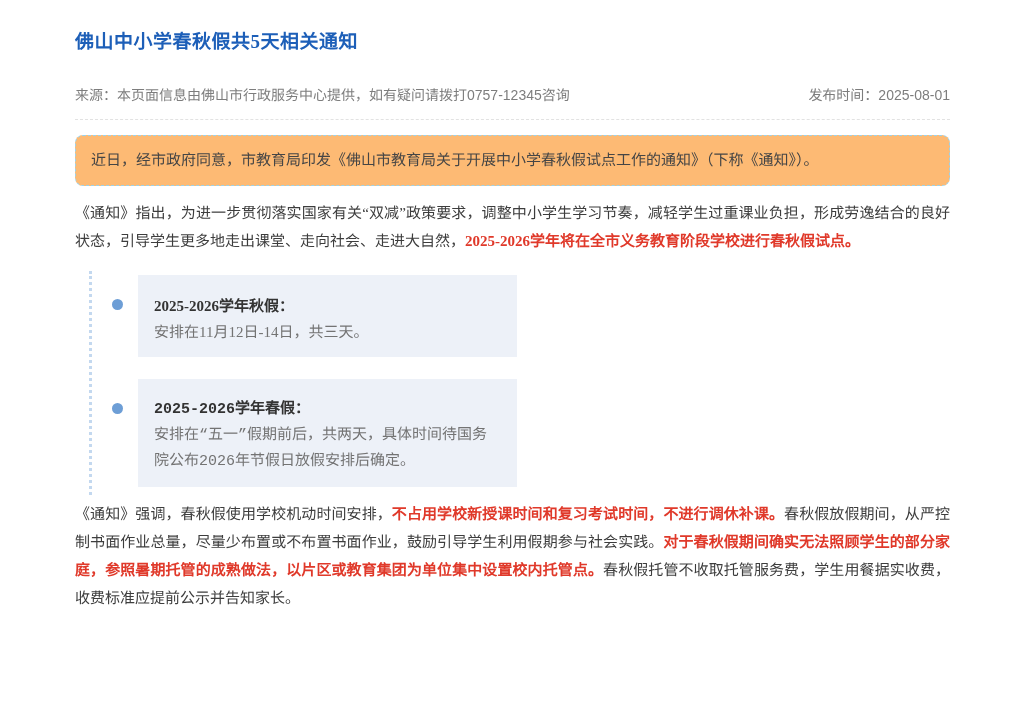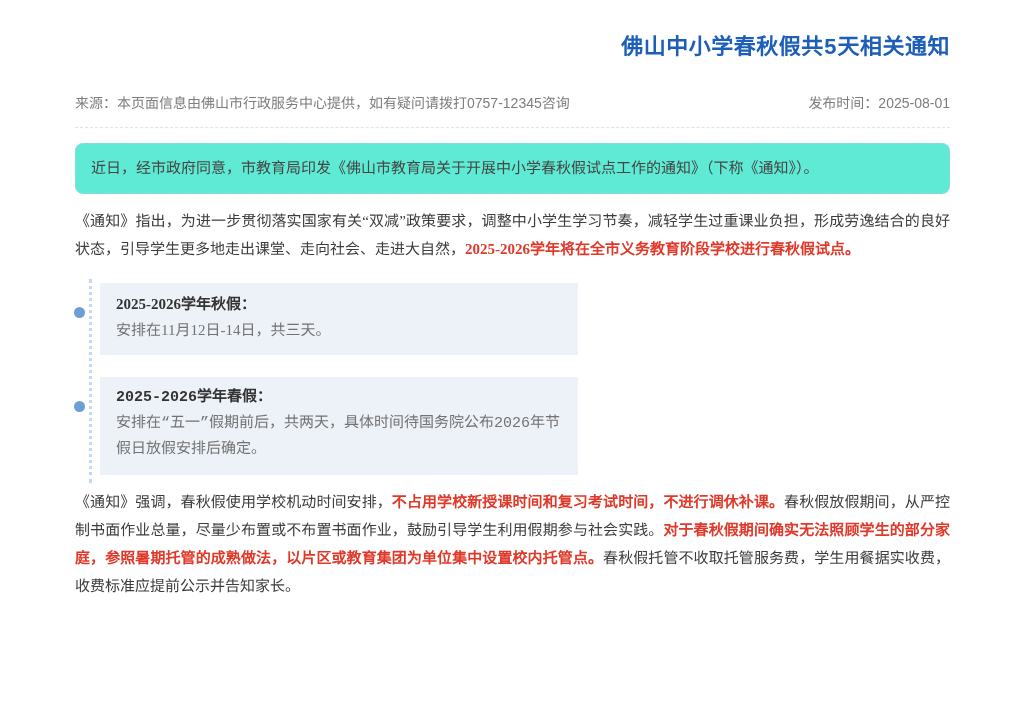--- a/index.html
+++ b/index.html
@@ -15,24 +15,24 @@
     color: #3d3d3d;
     font-size: 15px;
   }
   .page {
     width: 1024px;
     height: 707px;
     box-sizing: border-box;
     padding: 0 74px 0 75px;
   }
   .page-title {
-    text-align: right;
-    font-family: Liberation Mono, monospace;
+    text-align: left;
+    font-family: Liberation Serif, serif;
     font-weight: 700;
-    font-size: 22px;
+    font-size: 19px;
     color: #1d5fb8;
     padding-top: 13px;
     letter-spacing: 0.5px;
   }
   .meta-row {
     display: flex;
     justify-content: space-between;
     align-items: baseline;
     margin-top: 31px;
     font-family: "Liberation Sans", sans-serif;
@@ -49,21 +49,21 @@
     font-size: 15px;
     color: #4f4f4f;
   }
   .lead-box {
     margin-top: 15px;
     border: 1px dashed #9bd2ea;
     border-radius: 8px;
     padding: 11px 15px;
     line-height: 1.85;
     color: #454545;
-    background: #5eead4;
+    background: #fdba74;
   }
   .para {
     margin-top: 13px;
     line-height: 28px;
     text-align: justify;
     color: #3d3d3d;
   }
   .seg-red-bold {
     color: #e0392a;
     font-weight: 700;
@@ -77,26 +77,27 @@
   .timeline-line {
     position: absolute;
     left: 5px;
     top: -4px;
     bottom: -8px;
     width: 0;
     border-left: 3px dotted #c3d8ef;
   }
   .timeline-item {
     position: relative;
-    width: 478px;
+    width: 379px;
     box-sizing: border-box;
     background: #edf1f8;
-    padding: 8px 16px 12px 16px;
+    padding: 18px 16px 12px 16px;
     margin-bottom: 22px;
     line-height: 26px;
+    margin-left: 38px;
   }
   .timeline-item:last-child { margin-bottom: 0; font-family: Liberation Mono, monospace; }
   .timeline-dot {
     position: absolute;
     left: -26px;
     top: 24px;
     width: 11px;
     height: 11px;
     border-radius: 50%;
     background: #6d9ed6;

